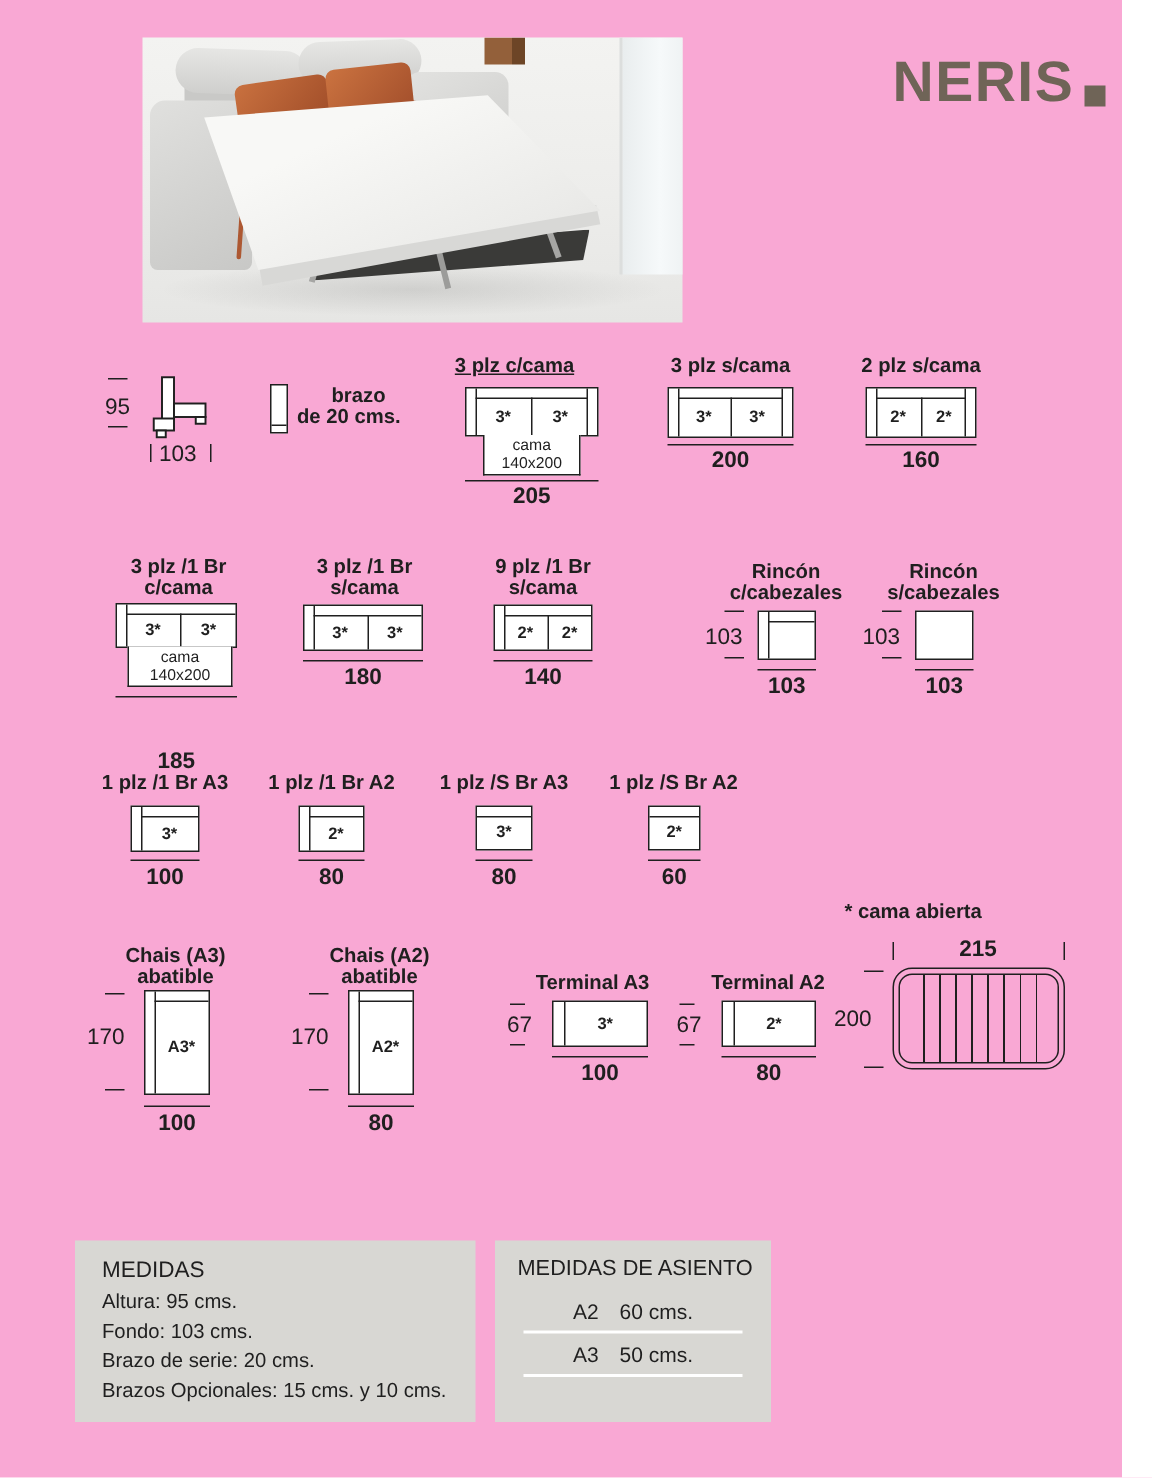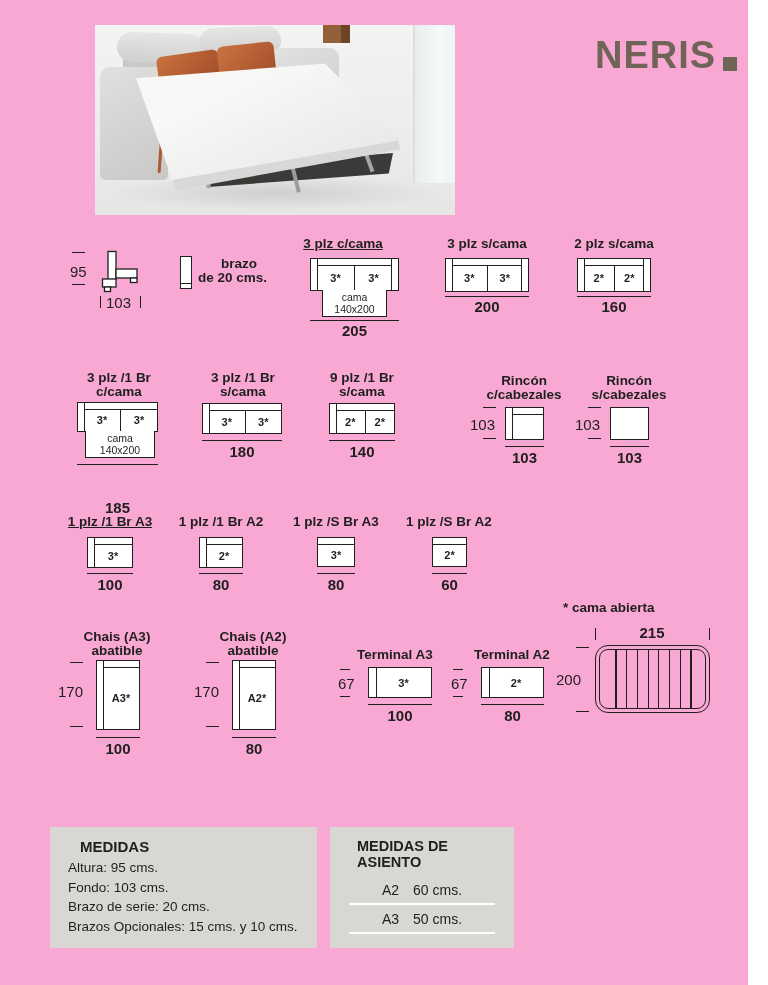--- a/index.html
+++ b/index.html
@@ -18,21 +18,21 @@
   .seats{position:absolute;display:flex;}
   .cu{flex:1;display:flex;align-items:center;justify-content:center;font-weight:bold;font-size:11px;}
   .cu + .cu{border-left:1px solid #1f1f1f;}
   .bedbox{position:absolute;border:1.2px solid #1f1f1f;border-top:none;background:#fff;box-sizing:border-box;
           font-size:10.5px;line-height:12px;text-align:center;padding-top:1px;}
   .dimline{position:absolute;height:0;border-top:1.2px solid #1f1f1f;}
   .tickh{position:absolute;height:0;width:13px;border-top:1.2px solid #1f1f1f;}
   .tickv{position:absolute;width:0;height:12px;border-left:1.2px solid #1f1f1f;}
   
   .panel{position:absolute;background:#d8d7d3;}
-  .panel .ptitle{font-weight:bold;font-size:15px;margin-left:12px;}
+  .panel .ptitle{font-weight:normal;font-size:15px;}
   .mline{font-size:13.5px;line-height:19.5px;}
   .arow{display:flex;justify-content:center;gap:14px;font-size:14px;height:20px;align-items:center;}
   .asep{height:2px;background:#ffffff;width:146px;margin:3px auto 4px auto;}
   
   .brandtxt{font-weight:bold;color:#6f6457;letter-spacing:1px;font-size:38px;line-height:38px;}
   .nsq{display:inline-block;width:14px;height:14px;background:#6f6457;margin-left:7px;}
   .glowtxt{font-weight:bold;color:#6f6457;font-size:46px;line-height:44px;letter-spacing:-2.5px;}
   .homebadge{position:absolute;left:36px;top:33px;width:42px;height:10px;background:#6f6457;
              color:#ffffff;font-size:6.5px;font-weight:bold;letter-spacing:2.5px;
              display:flex;align-items:center;justify-content:center;}
@@ -194,21 +194,21 @@
 
   <div class="dtitle" style="left:574px;top:374px;width:110px;">Rincón</div>
   <div class="dtitle" style="left:574px;top:388px;width:110px;">s/cabezales</div>
   <div class="tickh" style="left:588px;top:407px;"></div>
   <div class="vnum" style="left:575px;top:416px;">103</div>
   <div class="tickh" style="left:588px;top:438px;"></div>
   <div class="sbox" style="left:610px;top:407px;width:39px;height:33px;"></div>
   <div class="dimline" style="left:610px;top:446px;width:39px;"></div>
   <div class="dnum" style="left:597px;top:449px;width:65px;">103</div>
 
-  <div class="dtitle" style="left:55px;top:515px;width:110px;text-decoration:underline;">1 plz /1 Br A3</div>
+  <div class="dtitle" style="left:55px;top:515px;width:110px;">1 plz /1 Br A3</div>
   <div class="sbox" style="left:87px;top:537px;width:46px;height:31px;">
     <div class="armL"></div>
     <div class="stripTop" style="left:6px;right:0;"></div>
     <div class="seats" style="left:6px;right:0;top:6px;bottom:0;">
       <div class="cu">3*</div>
     </div>
   </div>
   <div class="dimline" style="left:87px;top:573px;width:46px;"></div>
   <div class="dnum" style="left:87px;top:576px;width:46px;">100</div>
 

